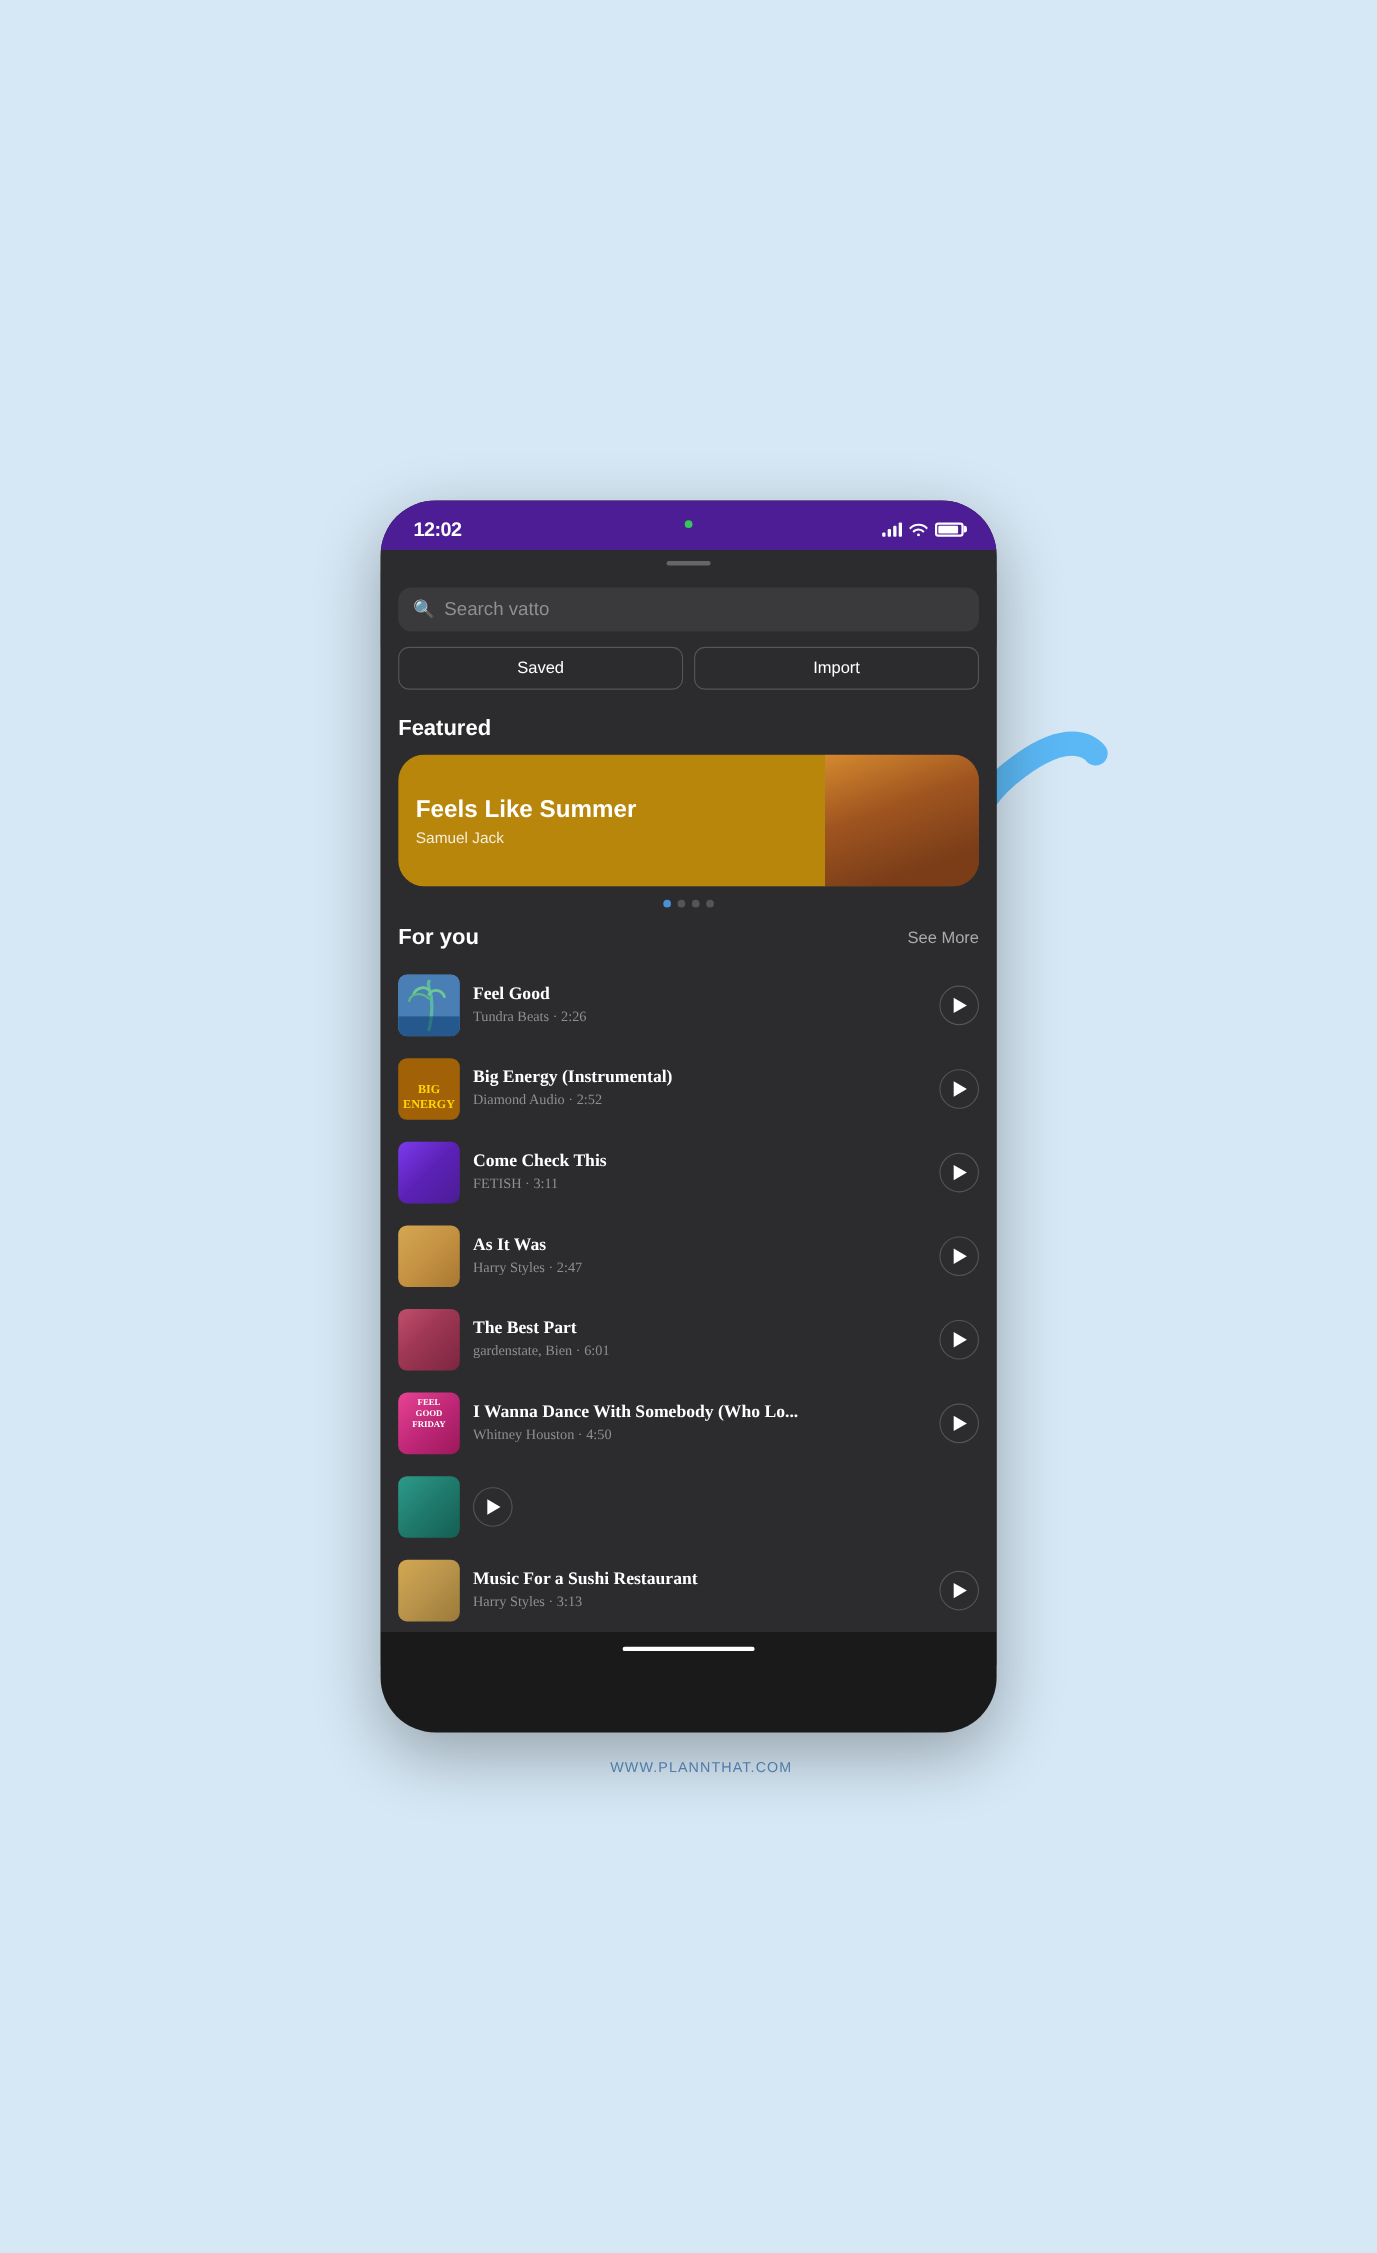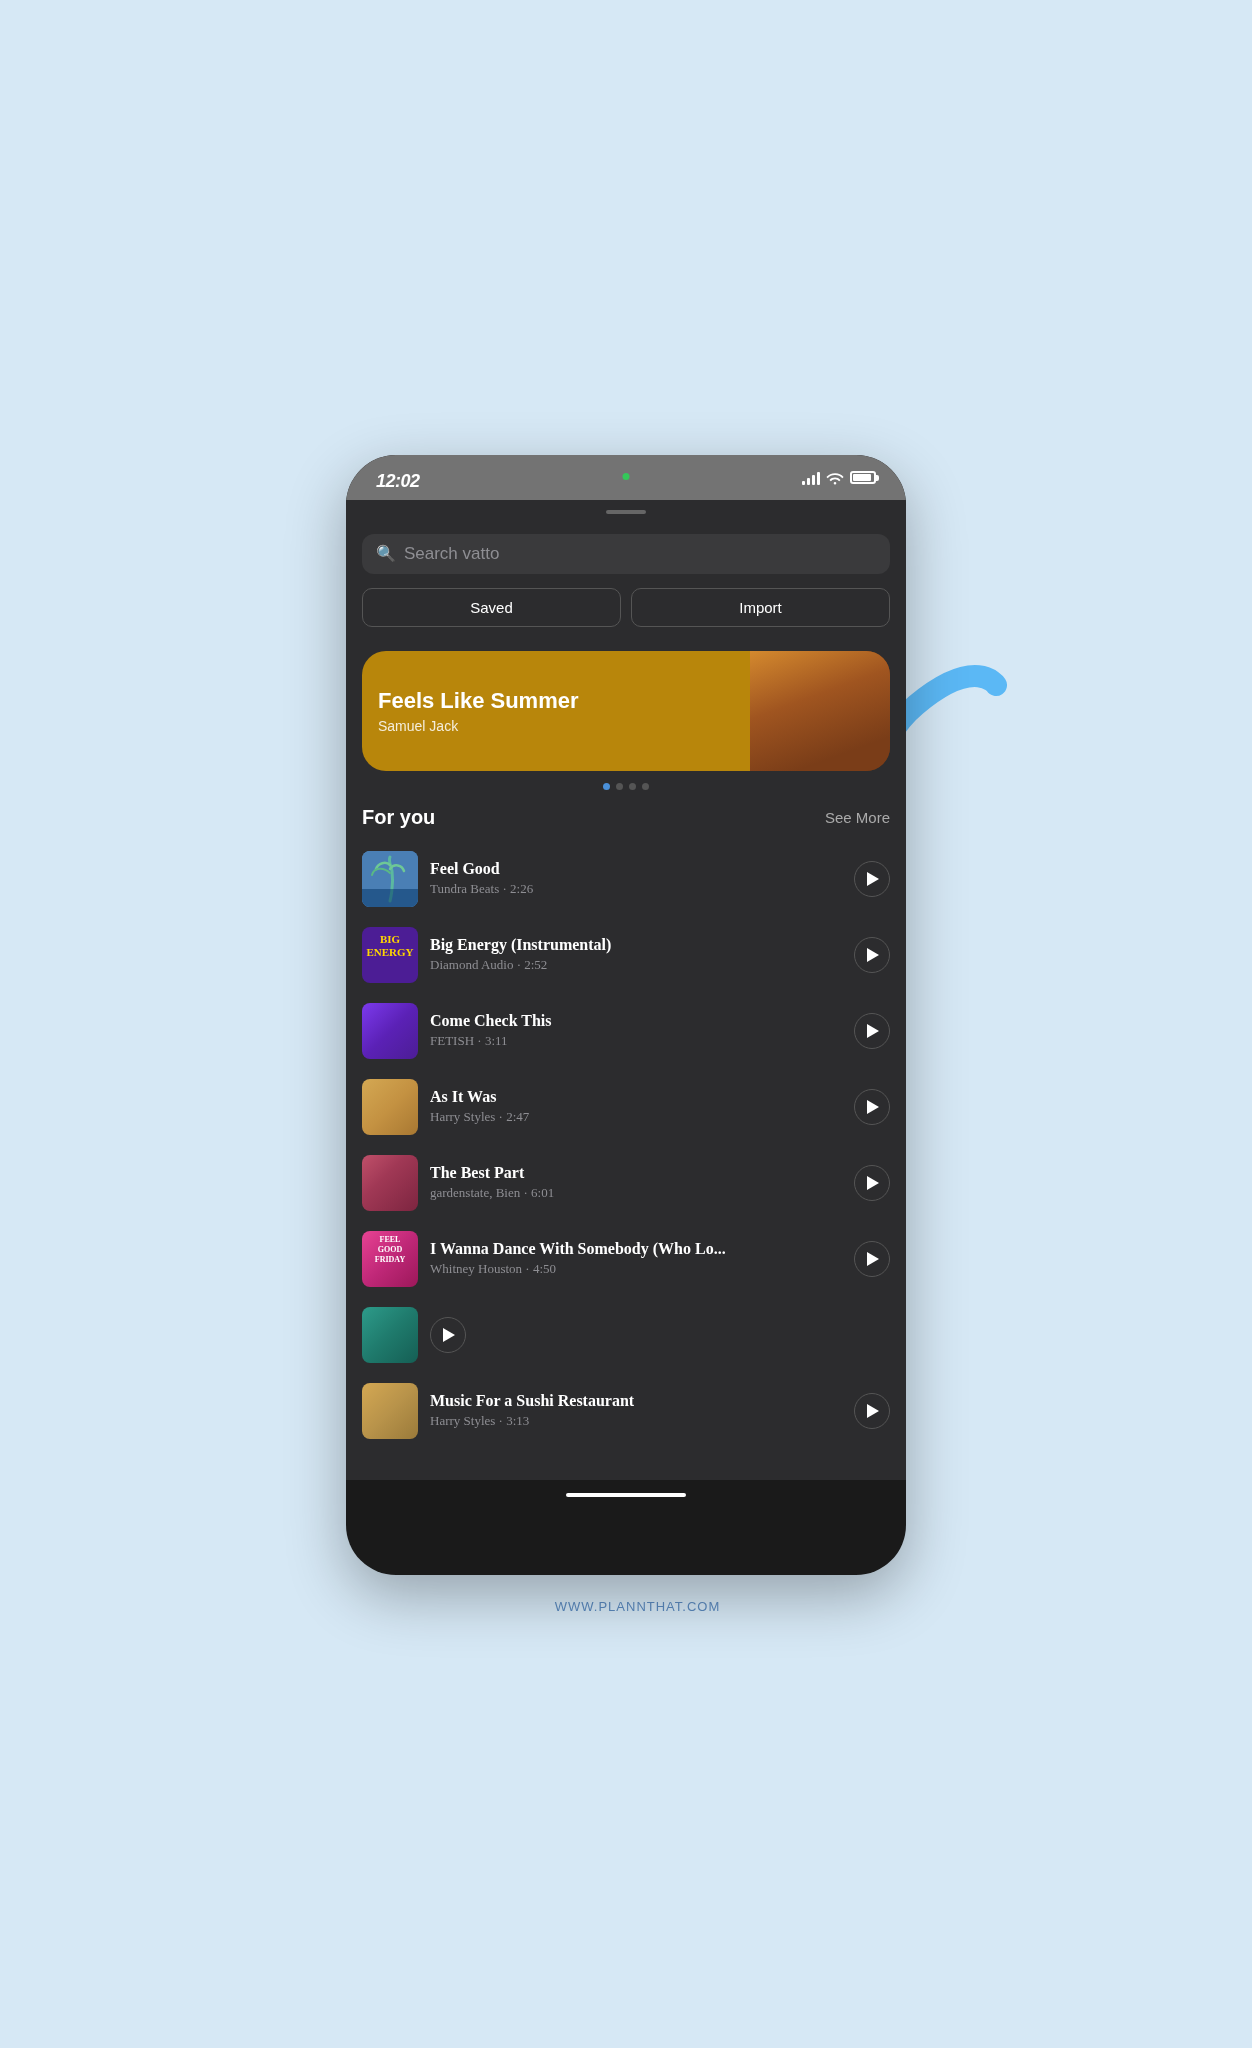--- a/index.html
+++ b/index.html
@@ -26,27 +26,26 @@
       border-radius: 50px;
       overflow: hidden;
       width: 560px;
       min-height: 1120px;
       position: relative;
       box-shadow: 0 20px 60px rgba(0,0,0,0.3);
     }
 
     
     .status-bar {
-      background: #737373;
+      background: #4c1d95;
       display: flex;
       justify-content: space-between;
-      align-items: flex-start;
+      align-items: center;
       padding: 16px 30px 8px;
       color: white;
-      font-style: italic;
     }
 
     .status-time {
       font-size: 18px;
       font-weight: 600;
       letter-spacing: -0.5px;
     }
 
     .status-icons {
       display: flex;
@@ -275,21 +274,21 @@
       width: 56px;
       height: 56px;
       border-radius: 8px;
       flex-shrink: 0;
       overflow: hidden;
     }
 
     .artwork-1 { background: linear-gradient(135deg, #5b9bd5 0%, #4a7fb5 50%, #2d6099 100%); position: relative; }
     .artwork-1::before { content: ''; position: absolute; bottom: 0; left: 0; right: 0; height: 60%; background: linear-gradient(0deg, #3a6fa0, transparent); }
 
-    .artwork-2 { background: #4c1d95; display: flex; align-items: flex-start; justify-content: center; }
+    .artwork-2 { background: #a16207; display: flex; align-items: flex-end; justify-content: center; }
 
     .artwork-3 { background: linear-gradient(135deg, #7c3aed 0%, #5b21b6 50%, #4c1d95 100%); }
 
     .artwork-4 { background: linear-gradient(135deg, #d4a853 0%, #c49242 50%, #a87832 100%); }
 
     .artwork-5 { background: linear-gradient(135deg, #c0506a 0%, #a03855 40%, #7d2540 100%); }
 
     .artwork-6 { background: linear-gradient(135deg, #e84393 0%, #c02878 50%, #9c185a 100%); }
 
     .artwork-7 { background: linear-gradient(135deg, #2d9b8a 0%, #1f7a6c 50%, #155e54 100%); }
@@ -443,20 +442,21 @@
           <span class="search-input-text">Search vatto</span>
         </div>
       </div>
 
       <div class="tab-buttons">
         <button class="tab-btn">Saved</button>
         <button class="tab-btn">Import</button>
       </div>
 
       <div class="featured-section">
+        <div class="section-title">Featured</div>
         <div class="featured-card">
           <div class="featured-content">
             <div class="featured-title">Feels Like Summer</div>
             <div class="featured-artist">Samuel Jack</div>
           </div>
           <div class="featured-image"></div>
         </div>
 
         <div class="carousel-dots">
           <div class="dot active"></div>

